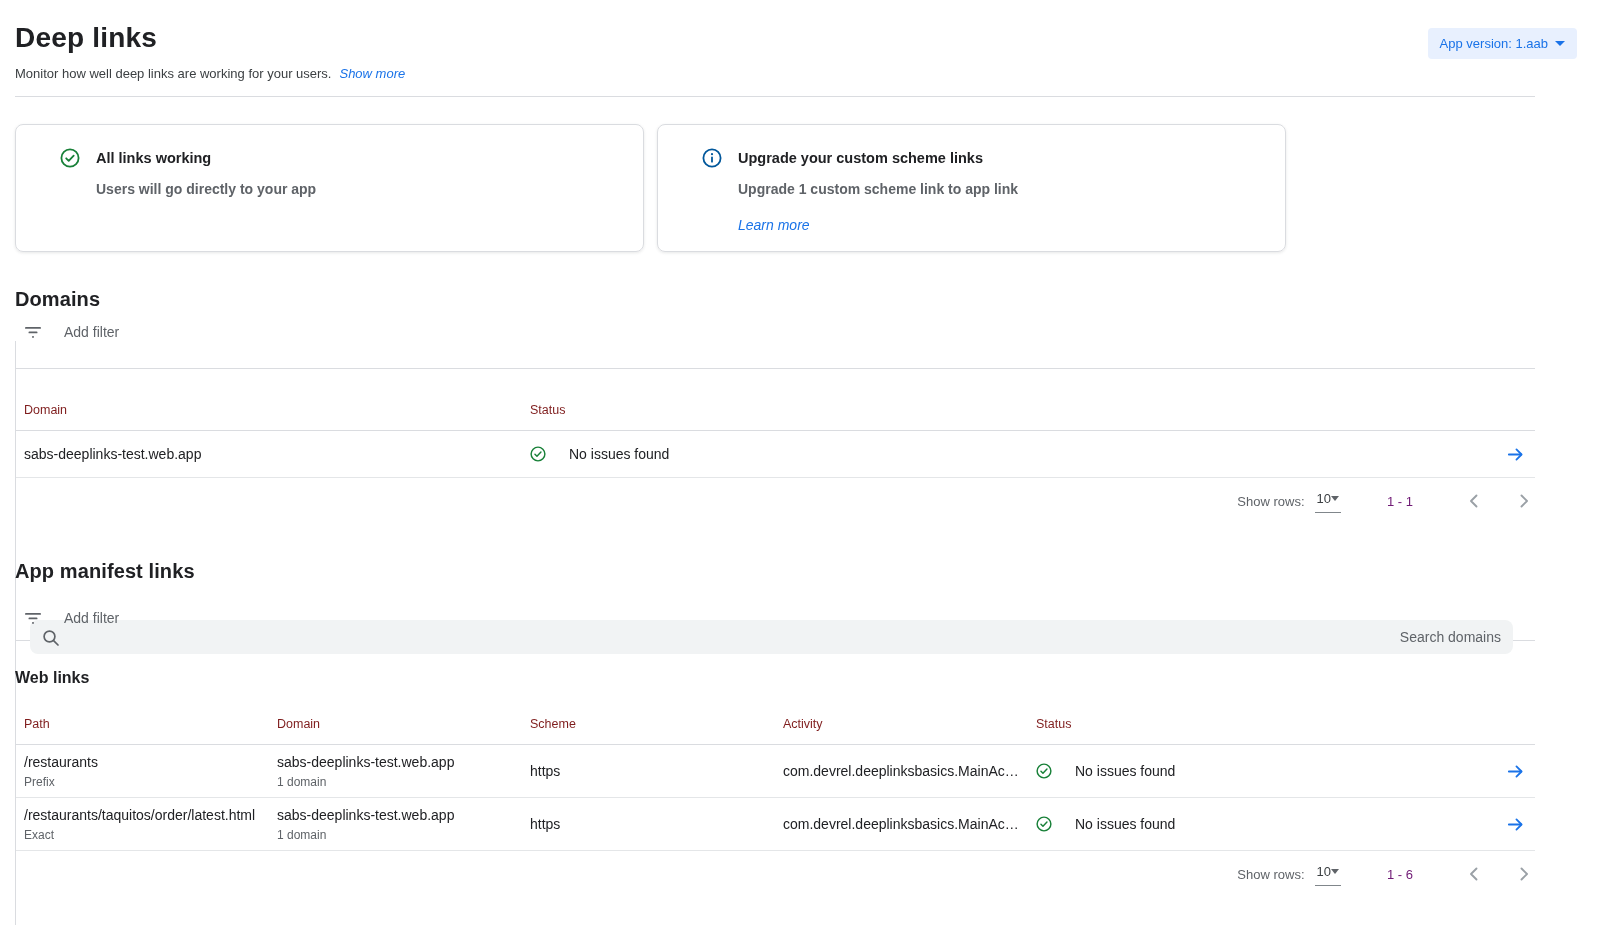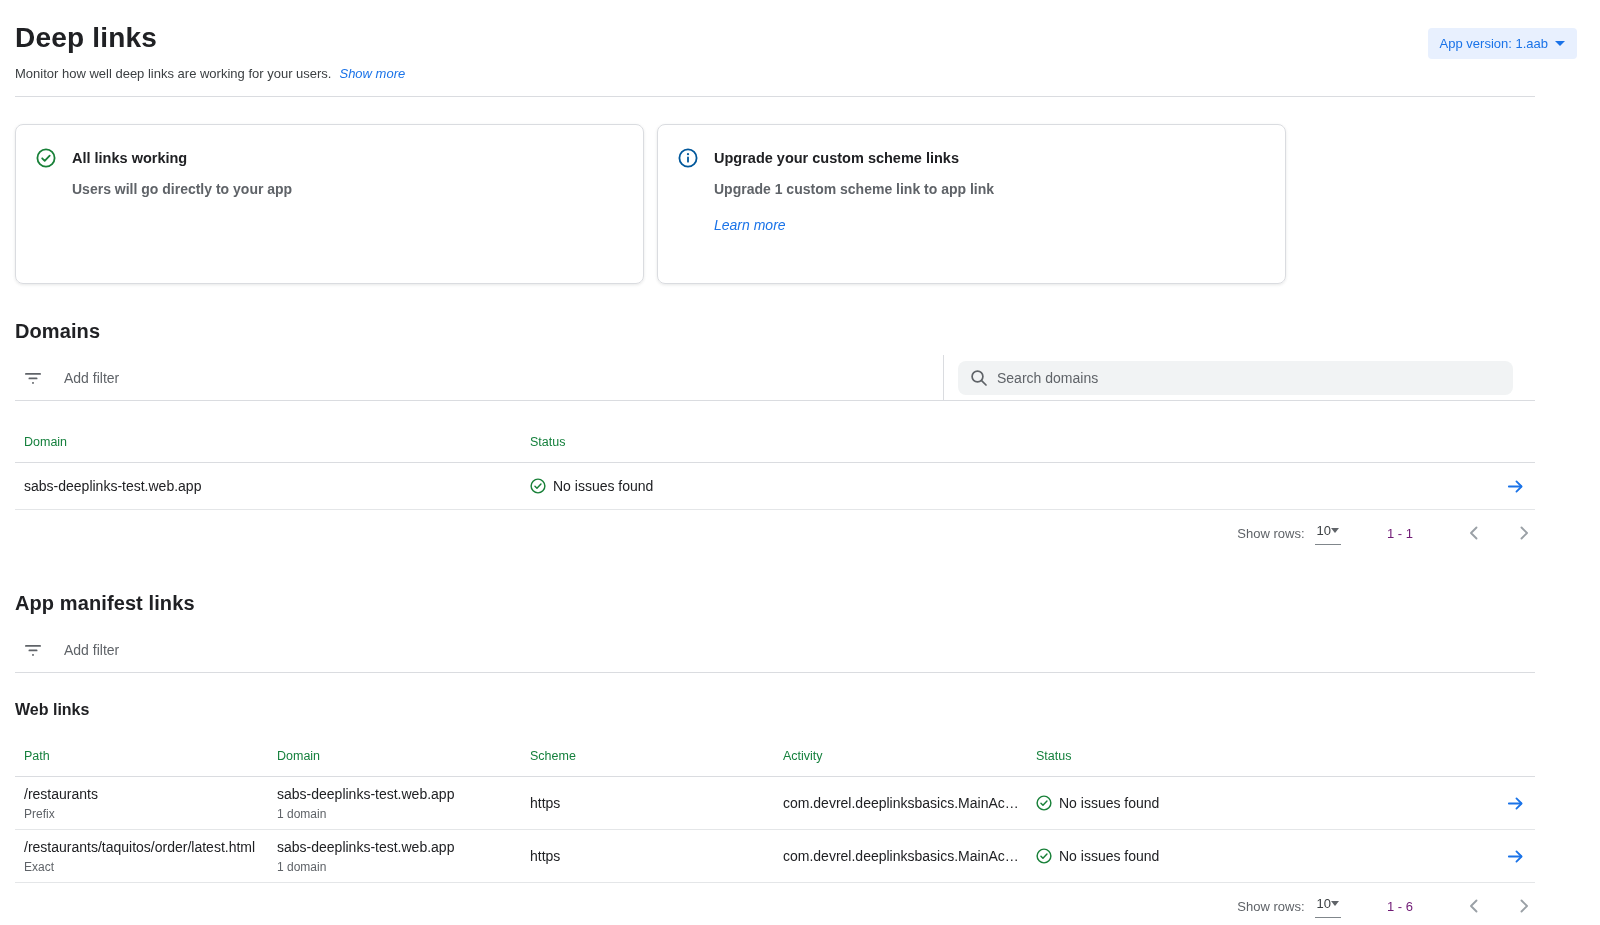--- a/index.html
+++ b/index.html
@@ -27,66 +27,66 @@
     padding: 8px 12px; cursor: pointer;
     display: inline-flex; align-items: center; gap: 7px;
     font-family: "Liberation Sans", sans-serif;
   }
   .caret-down { width: 0; height: 0; border-left: 5px solid transparent; border-right: 5px solid transparent; border-top: 5px solid #1a73e8; display: inline-block; }
   .header-divider { border: none; border-top: 1px solid #dadce0; margin-top: 15px; }
 
   
   .cards-row { display: flex; gap: 13px; margin-top: 27px; }
   .card {
-    width: 629px; height: 160px;
+    width: 629px; height: 128px;
     border: 1px solid #dadce0; border-radius: 8px;
     box-shadow: 0 1px 3px rgba(60,64,67,.12);
-    padding: 19px 28px 0 20px;
+    padding: 19px 28px 0 44px;
     display: flex; gap: 16px;
   }
   .card-icon { flex: 0 0 20px; padding-top: 4px; }
   .card-title { font-size: 14.5px; font-weight: 700; color: #202124; padding-top: 6px; }
   .card-body { font-size: 14px; color: #5f6368; margin-top: 15px; font-weight: bold; }
   .card-link { display: inline-block; font-size: 14px; margin-top: 20px; font-weight: 500; }
 
   
   .section-heading { font-size: 20px; font-weight: 700; color: #202124; margin-top: 36px; letter-spacing: .1px; }
   .sub-heading { font-size: 16px; font-weight: 700; color: #202124; margin-top: 28px; }
 
   
-  .filter-bar { display: flex; align-items: stretch; height: 46px; margin-top: 12px; border-bottom: 1px solid #dadce0; }
+  .filter-bar { display: flex; align-items: stretch; height: 46px; margin-top: 12px; border-bottom: 1px solid #dadce0; flex-direction: column; }
   .filter-left { flex: 1 1 auto; display: flex; align-items: center; gap: 22px; padding-left: 9px; cursor: pointer; }
   .filter-label { font-size: 14px; color: #5f6368; }
   .filter-right { flex: 0 0 592px; border-left: 1px solid #dadce0; display: flex; align-items: center; padding: 0 22px 0 14px; }
   .search-box {
     flex: 1; height: 34px; background: #f1f3f4; border-radius: 8px;
     display: flex; align-items: center; padding: 0 12px; gap: 10px;
   }
   .search-box input {
     border: none; outline: none; background: transparent; flex: 1;
-    font-size: 14px; color: #202124; font-family: "Liberation Sans", sans-serif;
+    font-size: 14px; color: #202124; font-family: "Liberation Sans", sans-serif; text-align: right;
   }
   .search-box input::placeholder { color: #5f6368; opacity: 1; }
 
   
   .tbl-header { display: flex; align-items: flex-end; padding: 0 0 13px 9px; border-bottom: 1px solid #dadce0; }
   .tbl-header.domains { padding-top: 34px; }
   .tbl-header.weblinks { padding-top: 30px; }
-  .tbl-header .col { font-size: 12.5px; color: #15803d; }
+  .tbl-header .col { font-size: 12.5px; color: #7f1d1d; }
   .tbl-row { display: flex; align-items: center; border-bottom: 1px solid #e4e6e8; padding-left: 9px; cursor: pointer; }
   .tbl-row.single { height: 47px; }
   .tbl-row.double { height: 53px; }
   .col-d1 { flex: 0 0 506px; }
   .col-d2 { flex: 1 1 auto; }
   .col-w  { flex: 0 0 253px; padding-right: 14px; }
   .col-w5 { flex: 1 1 auto; }
   .col-arrow { flex: 0 0 52px; display: flex; justify-content: flex-end; align-items: center; padding-right: 8px; }
   .cell-main { font-size: 14px; color: #202124; white-space: nowrap; overflow: hidden; text-overflow: ellipsis; }
   .cell-sub { font-size: 12px; color: #5f6368; margin-top: 5px; }
-  .status-cell { display: flex; align-items: flex-end; gap: 7px; font-size: 14px; color: #202124; }
+  .status-cell { display: flex; align-items: flex-end; gap: 23px; font-size: 14px; color: #202124; }
   .arrow-btn { background: none; border: none; cursor: pointer; padding: 2px; line-height: 0; }
 
   
   .pagination { display: flex; justify-content: flex-end; align-items: center; height: 46px; gap: 0; }
   .show-rows-label { font-size: 13px; color: #5f6368; }
   .rows-select {
     display: inline-flex; align-items: center; 
     border: none; border-bottom: 1px solid #80868b; background: none;
     font-size: 13px; color: #3c4043; padding: 2px 2px 6px 2px; margin-left: 10px;
     cursor: pointer; font-family: "Liberation Sans", sans-serif;

